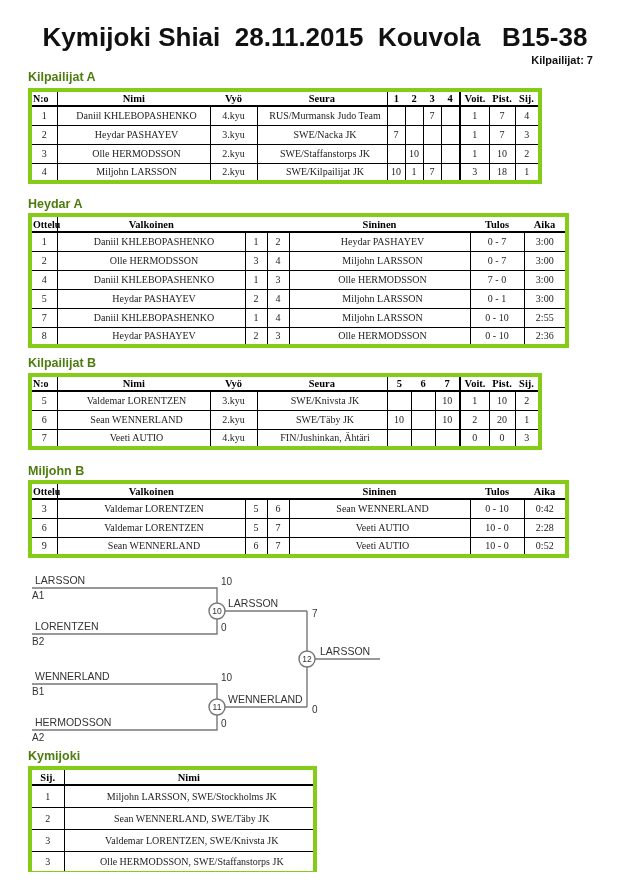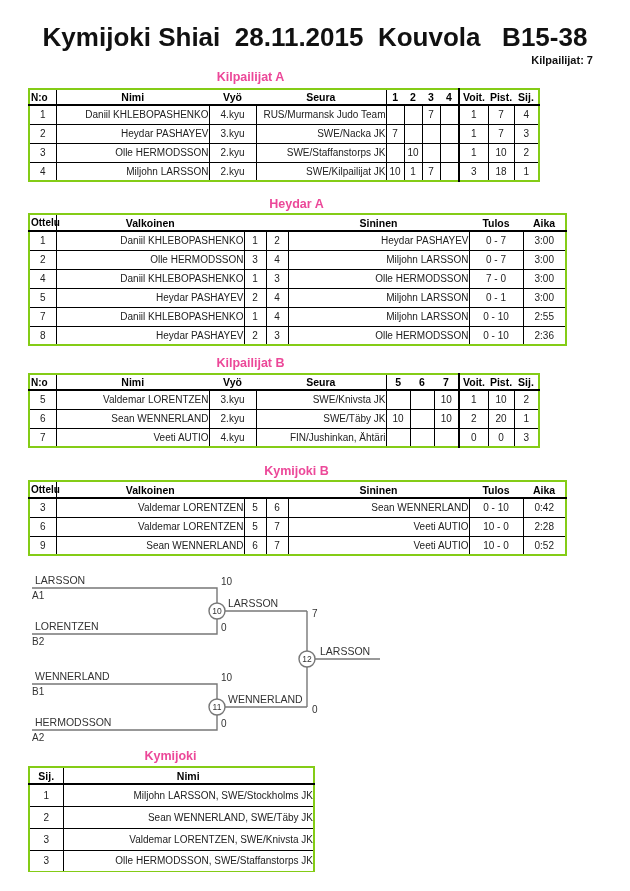--- a/index.html
+++ b/index.html
@@ -1,28 +1,28 @@
 <!DOCTYPE html>
 <html><head>
 <meta charset="utf-8">
 <style>
   html,body{margin:0;padding:0;background:#fff;}
   #page{position:relative;width:630px;height:872px;background:#fff;font-family:"Liberation Sans",sans-serif;color:#000;overflow:hidden;}
   .title{position:absolute;top:22px;left:0;width:630px;text-align:center;font-size:26px;font-weight:bold;white-space:pre;color:#111;}
   .participants{position:absolute;top:54px;right:37px;font-size:11px;font-weight:bold;color:#111;}
-  .sect-head{position:absolute;font-size:12.5px;font-weight:bold;text-align:center;color:#ec4899;}
-  table{border-collapse:collapse;table-layout:fixed;position:absolute;background:#fff;border:2px solid #84cc16;}
+  .sect-head{position:absolute;font-size:12.5px;font-weight:bold;color:#4d7c0f;}
+  table{border-collapse:collapse;table-layout:fixed;position:absolute;background:#fff;border:4px solid #84cc16;font-family:Liberation Serif, serif;}
   th{border:0;border-bottom:2px solid #000;font-size:10.5px;font-weight:bold;padding:0;white-space:nowrap;overflow:visible;}
   td{border:1px solid #000;font-size:10px;padding:0;white-space:nowrap;overflow:hidden;text-align:center;color:#222;}
   .hrow{height:16px;}
   .drow{height:19px;}
   .rrow{height:22px;}
   .bl1{border-left:1px solid #000;}
   .bl2{border-left:2px solid #000 !important;}
-  td.nm{text-align:right;padding-left:6px;}
+  td.nm{text-align:center;padding-left:6px;}
   th.first{text-align:left;padding-left:1px;font-size:10px;}
   svg text{font-family:"Liberation Sans",sans-serif;fill:#333;}
 </style>
 </head>
 <body>
 
 <div id="page">
 
   <div class="title">Kymijoki Shiai  28.11.2015  Kouvola   B15-38</div>
   <div class="participants">Kilpailijat: 7</div>
@@ -248,21 +248,21 @@
           <td></td>
           <td></td>
           <td></td>
           <td class="bl2">0</td>
           <td>0</td>
           <td>3</td>
     </tr>
   </tbody>
     </table>
 
-  <div class="sect-head" style="top:464px;left:28px;width:537px;">Kymijoki B</div>
+  <div class="sect-head" style="top:464px;left:28px;width:537px;">Miljohn B</div>
   <table style="top:480px;left:28px;width:537px;">
     <colgroup>
         <col style="width:27px">
         <col style="width:188px">
         <col style="width:22px">
         <col style="width:22px">
         <col style="width:181px">
         <col style="width:54px">
         <col style="width:43px">
       </colgroup>

